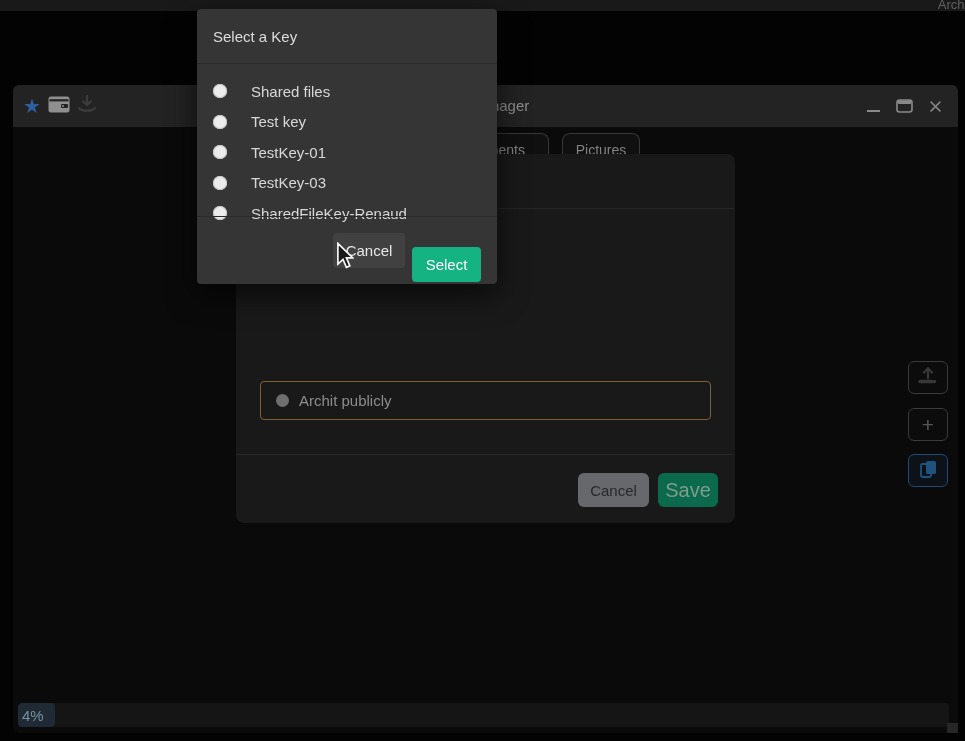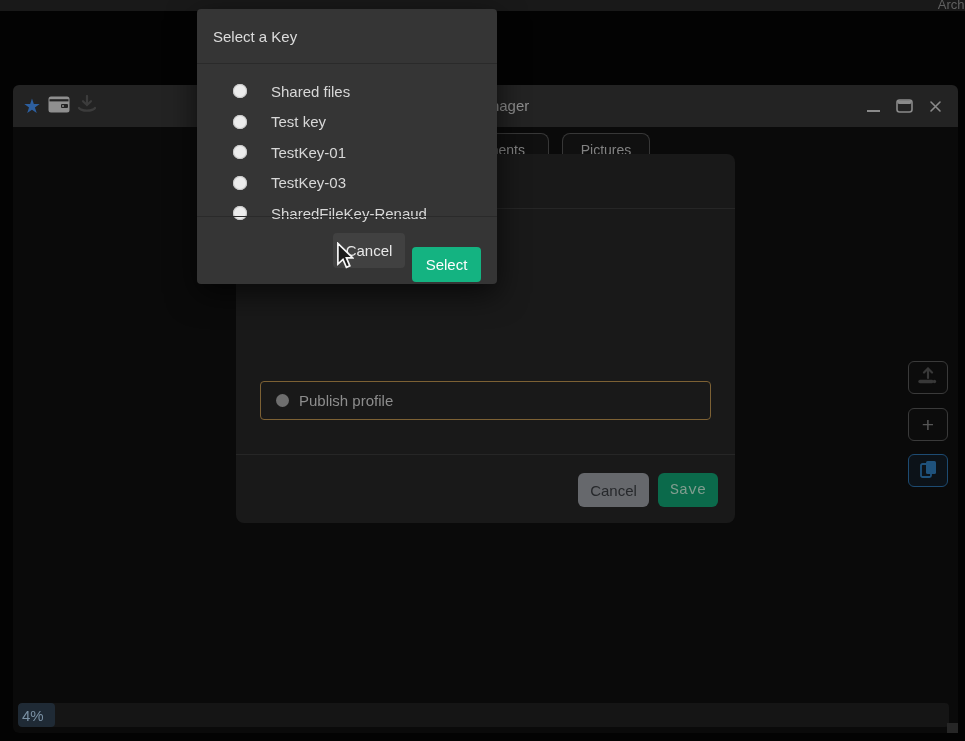--- a/index.html
+++ b/index.html
@@ -23,21 +23,21 @@
                text-align:center; color:#8d8d8d; font-size:15px; }
   .win-controls { position:absolute; right:14px; top:0; height:42px; display:flex; align-items:center; gap:13px; }
   .ctl { width:18px; height:18px; display:flex; align-items:center; justify-content:center;
          color:#8a8a8a; font-size:15px; }
   .min-bar { width:13px; height:2px; background:#8a8a8a; margin-top:10px; }
 
   .tab { position:absolute; top:48px; height:30px; border:1px solid #373737; border-bottom:none;
          border-radius:8px 8px 0 0; color:#828282; font-size:14px; text-align:center;
          padding-top:8px; background:#101010; }
   .tab-documents { left:417px; width:119px; }
-  .tab-pictures  { left:549px; width:88px; }
+  .tab-pictures  { left:549px; width:78px; }
 
   .file-item { position:absolute; left:27px; top:150px; width:143px; text-align:center; }
   .file-item .label { margin-top:4px; color:#4b5054; font-size:14px; }
 
   .side-btn { position:absolute; left:895px; width:40px; height:33px; border:1px solid #3a3a3a;
               border-radius:6px; background:#0c0c0c; display:flex; align-items:center; justify-content:center; }
   .side-btn.upload { top:276px; }
   .side-btn.add    { top:323px; color:#565656; font-size:21px; }
   .side-btn.copy   { top:369px; border-color:#1d4b72; background:#0c1218; }
 
@@ -55,31 +55,31 @@
   .pub-box { position:absolute; left:24px; top:227px; width:451px; height:39px;
              border:1px solid #7d6134; border-radius:4px; display:flex; align-items:center; padding-left:15px; }
   .pub-radio { width:13px; height:13px; border-radius:50%; background:#6e6e6e; }
   .pub-box .label { margin-left:10px; color:#8d8d8d; font-size:15px; }
   .pub-footer { position:absolute; left:0; bottom:0; width:100%; height:69px;
                 border-top:1px solid #262626; }
   .pub-cancel { position:absolute; left:342px; top:18px; width:71px; height:34px;
                 background:#66686c; color:#26282b; border:none; border-radius:6px; font-size:15px;
                 font-family:inherit; }
   .pub-save { position:absolute; left:422px; top:18px; width:60px; height:34px;
-              background:#0b6a4b; color:#7f9c8e; border:none; border-radius:6px; font-size:15px;
-              font-family:Liberation Mono, monospace; }
+              background:#0b6a4b; color:#7f9c8e; border:none; border-radius:6px; font-size:20px;
+              font-family:Liberation Sans, sans-serif; }
 
   
   .key-modal { position:absolute; left:197px; top:9px; width:300px; height:275px;
                background:#353535; border-radius:4px; z-index:10;
                box-shadow:0 10px 30px rgba(0,0,0,0.65); }
   .km-header { height:55px; border-bottom:1px solid #2a2a2a; display:flex; align-items:center;
                padding-left:16px; color:#dcdcdc; font-size:15px; }
   .km-list { padding-top:12px; }
-  .km-item { height:30.5px; display:flex; align-items:center; padding-left:16px; cursor:default;margin-left:20px; }
+  .km-item { height:30.5px; display:flex; align-items:center; padding-left:16px; cursor:default; }
   .km-radio { width:14px; height:14px; border-radius:50%; background:#ececec;
               box-shadow:inset 0 0 0 1px #c9c9c9; flex:none; }
   .km-label { margin-left:24px; color:#d8d8d8; font-size:15px; }
   .km-footer { position:absolute; left:0; bottom:0; width:100%; height:68px;
                border-top:1px solid #2a2a2a; display:flex; align-items:center;
                justify-content:flex-end; padding-right:16px; gap:7px; }
   .km-cancel { width:72px; height:35px; background:#414141; color:#e8e8e8; border:none;
                border-radius:4px; font-size:15px; font-family:inherit; }
   .km-select { width:69px; height:35px; background:#14b381; color:#fdfdfd; border:none;
                border-radius:4px; font-size:15px; font-family:inherit;margin-top:28px; }
@@ -165,21 +165,21 @@
         <span>4%</span>
       </div>
     </div>
     <div class="resize-grip"></div>
   </div>
 
   <div class="pub-dialog">
     <div class="pub-header"></div>
     <div class="pub-box">
       <span class="pub-radio"></span>
-      <span class="label">Publish profile</span>
+      <span class="label">Archit publicly</span>
     </div>
     <div class="pub-footer">
       <button class="pub-cancel">Cancel</button>
       <button class="pub-save">Save</button>
     </div>
   </div>
 
   <div class="key-modal">
     <div class="km-header">Select a Key</div>
     <div class="km-list">

